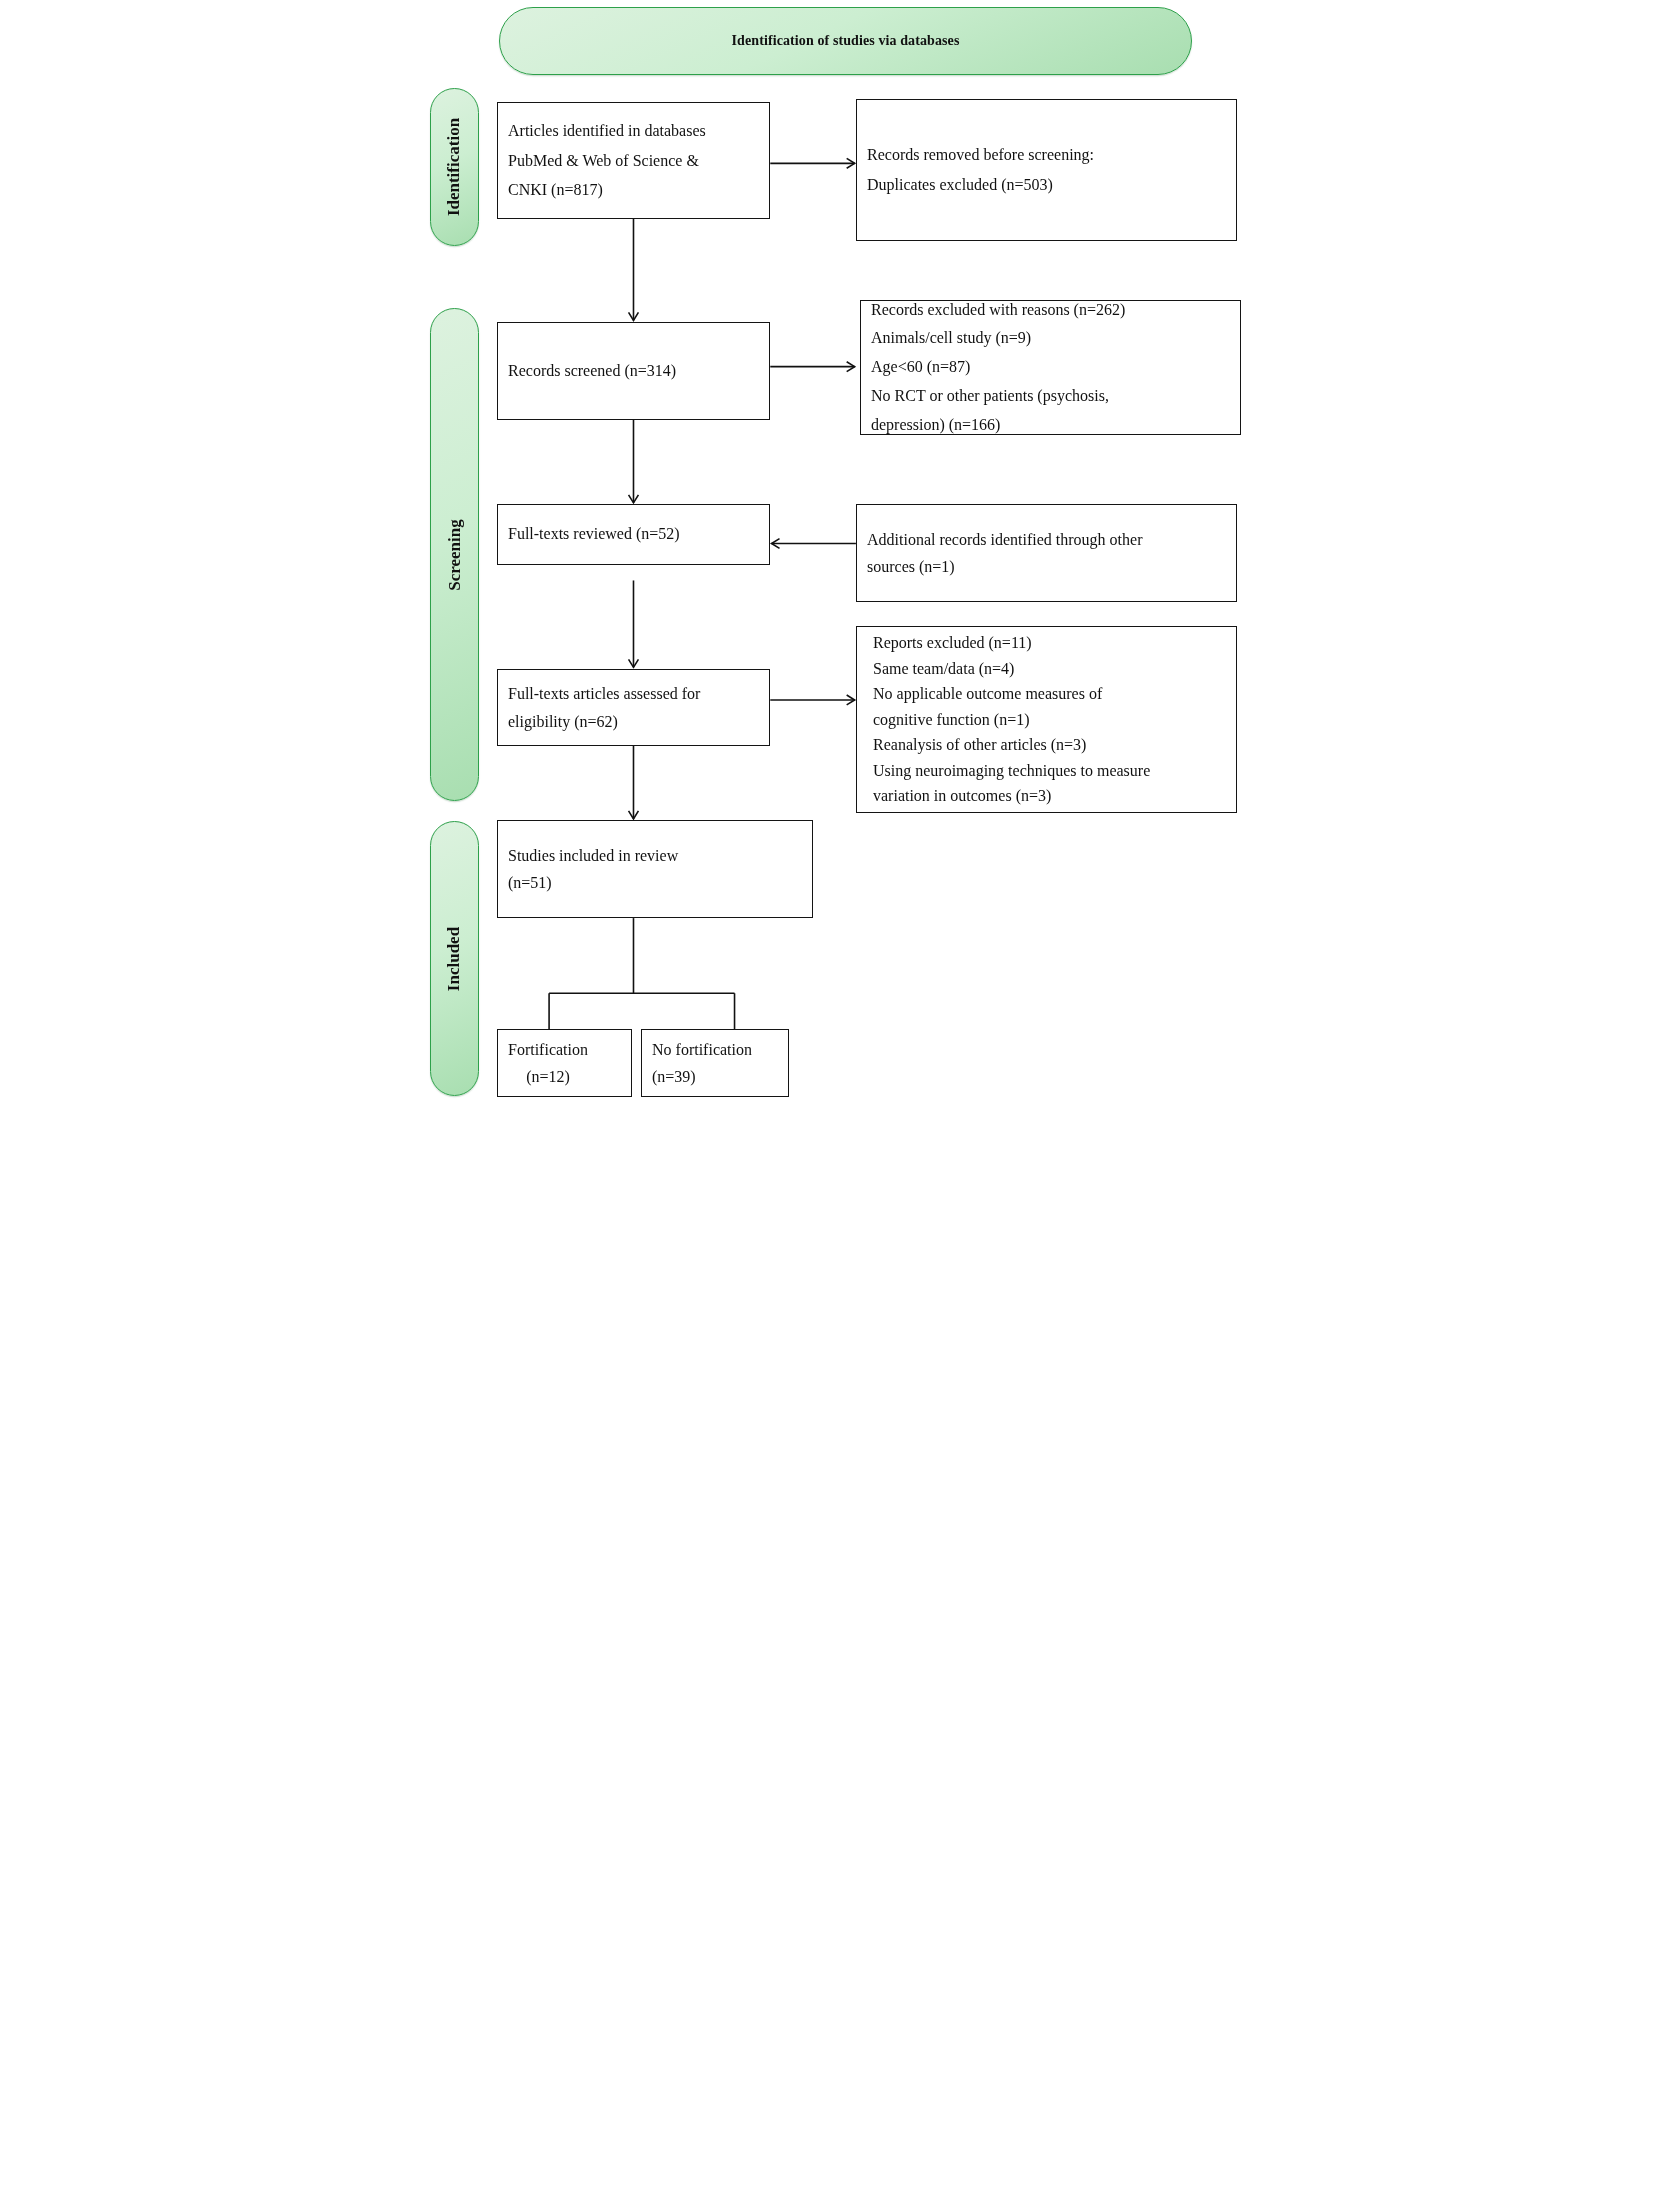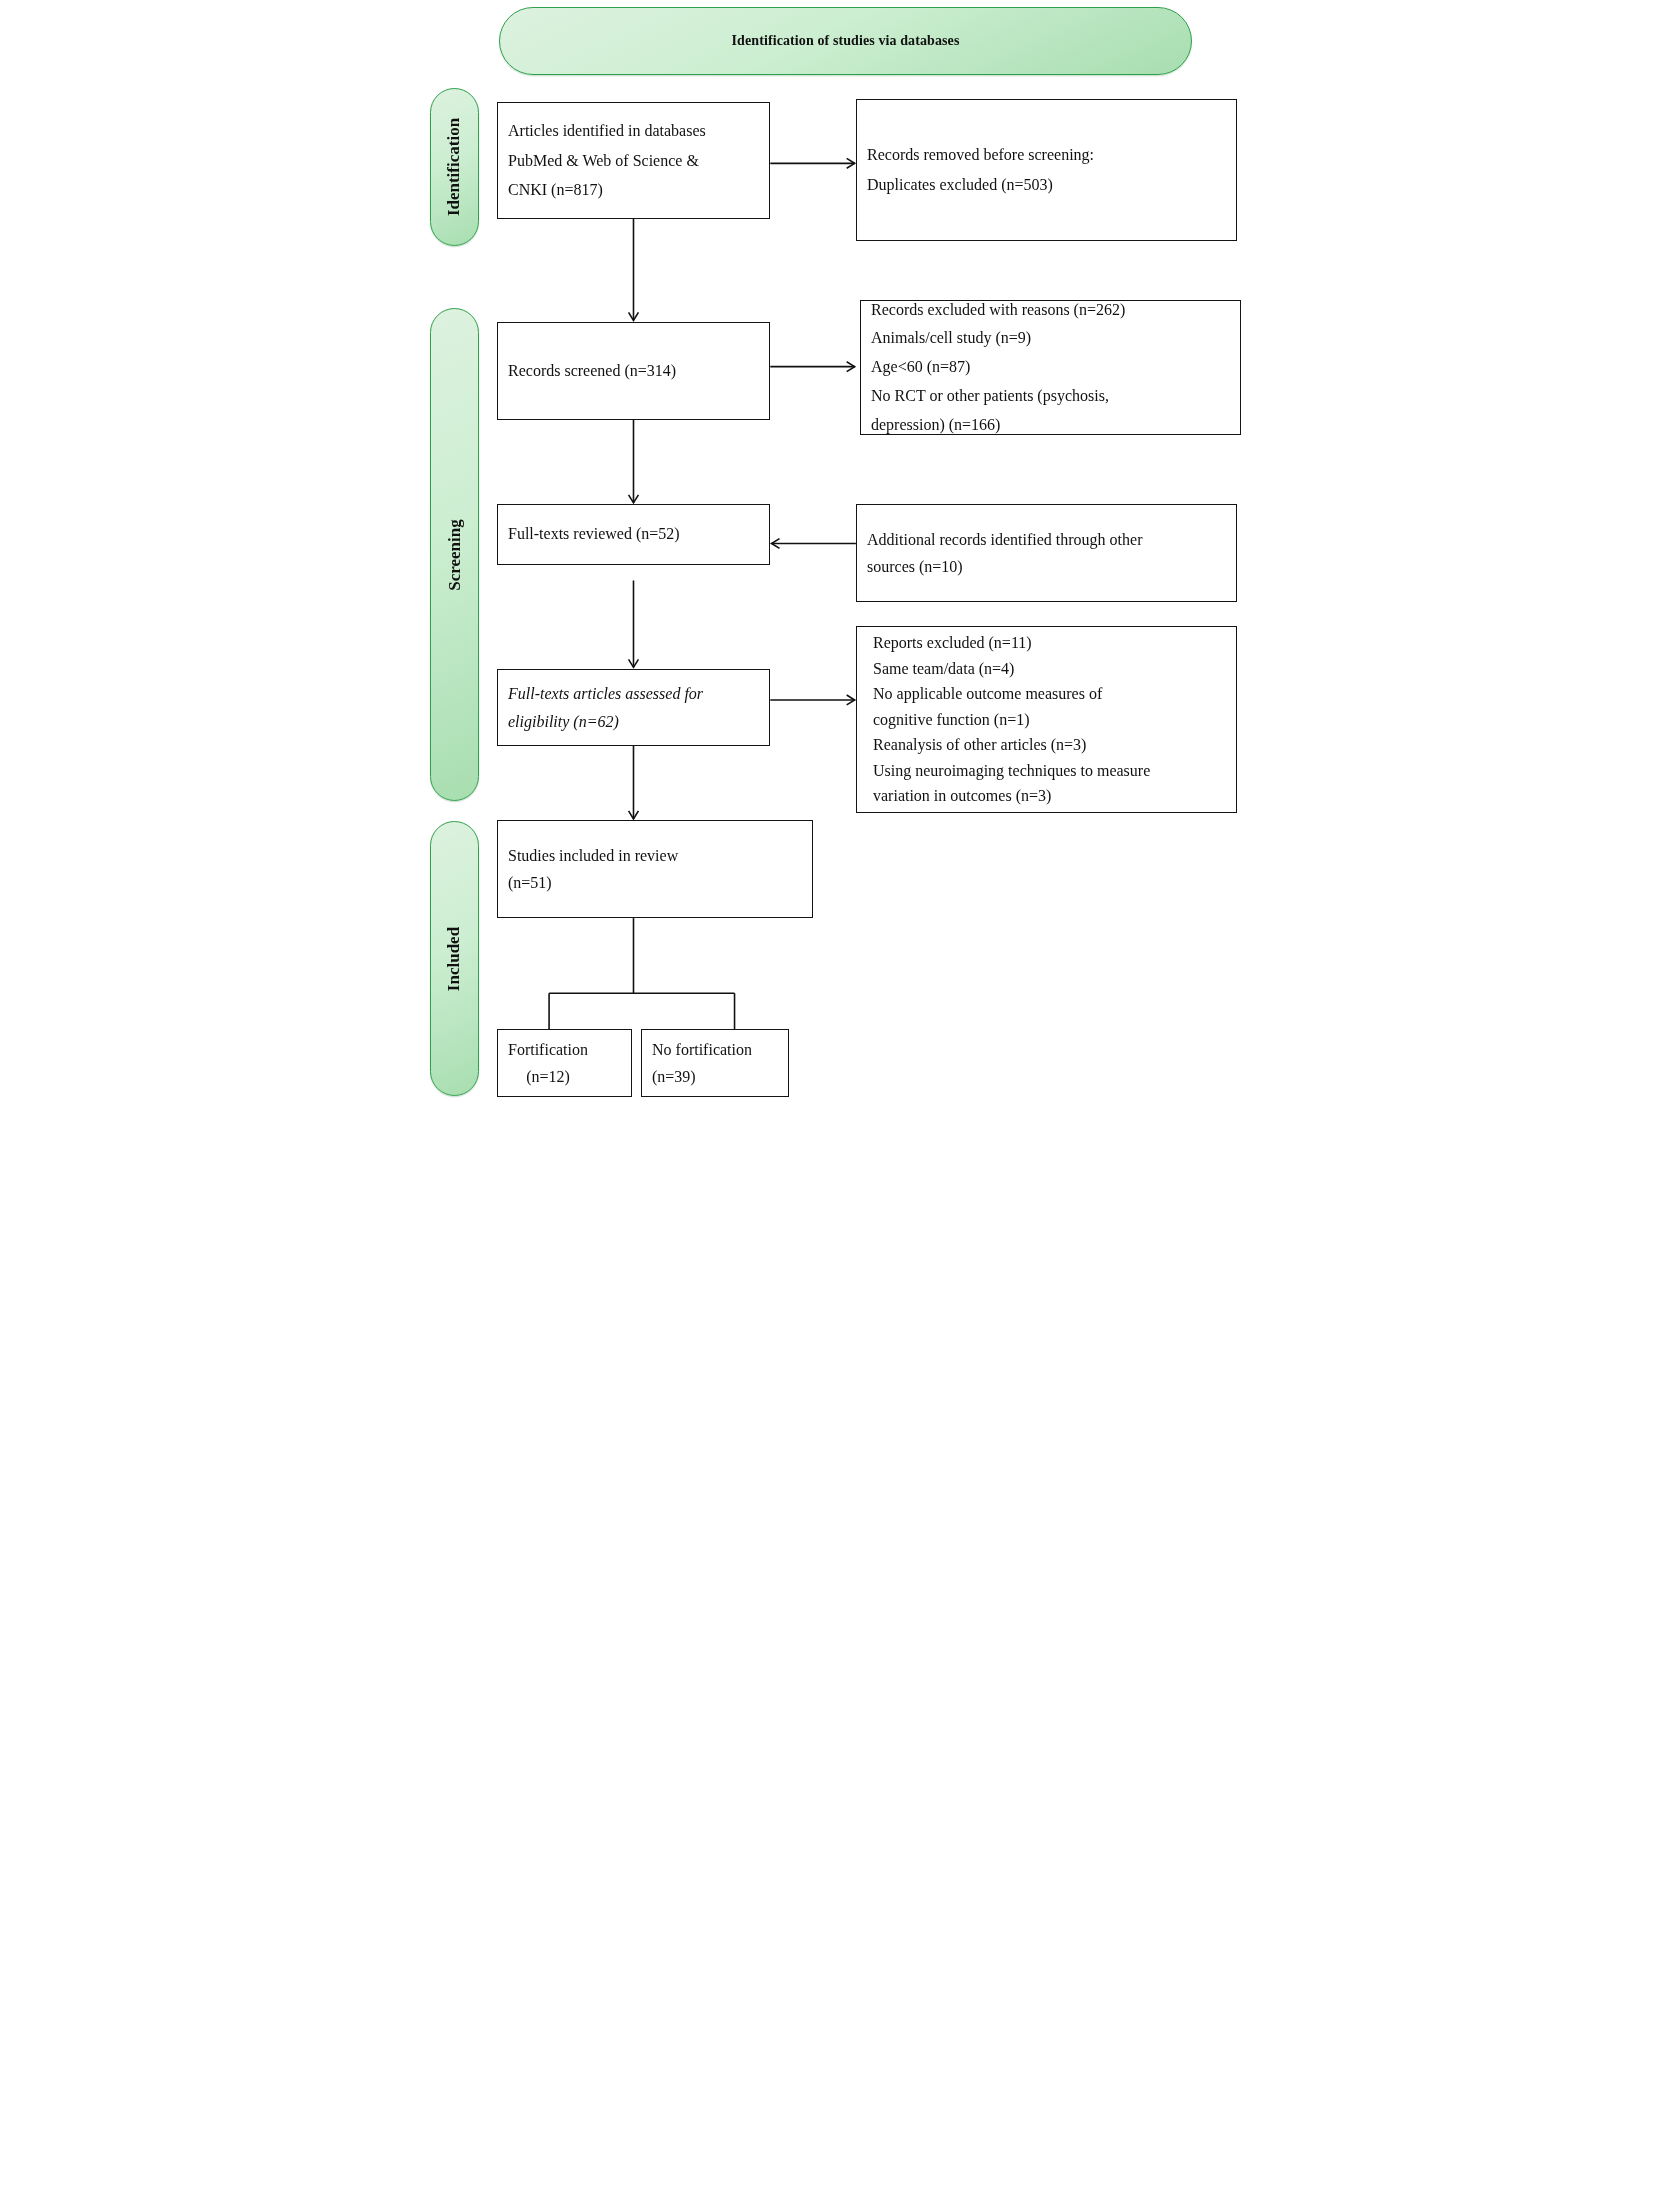--- a/index.html
+++ b/index.html
@@ -59,21 +59,21 @@
     line-height:1.9;
     white-space:pre-line;
     text-align:left;
   }
   #box-identified{left:81px;top:102px;width:273px;height:117px;line-height:1.85;}
   #box-removed{left:440px;top:99px;width:381px;height:142px;}
   #box-screened{left:81px;top:322px;width:273px;height:98px;}
   #box-excluded{left:444px;top:300px;width:381px;height:135px;line-height:1.8;}
   #box-reviewed{left:81px;top:504px;width:273px;height:61px;}
   #box-additional{left:440px;top:504px;width:381px;height:98px;line-height:1.7;}
-  #box-assessed{left:81px;top:669px;width:273px;height:77px;line-height:1.7;font-style:italic;}
+  #box-assessed{left:81px;top:669px;width:273px;height:77px;line-height:1.7;}
   #box-reports{left:440px;top:626px;width:381px;height:187px;line-height:1.6;padding-left:16px;}
   #box-included-review{left:81px;top:820px;width:316px;height:98px;line-height:1.7;}
   #box-fortification{left:81px;top:1029px;width:135px;height:68px;line-height:1.7;text-align:center;}
   #box-nofortification{left:225px;top:1029px;width:148px;height:68px;line-height:1.7;}
 </style>
 </head>
 <body>
 
 <div class="canvas">
 
@@ -140,21 +140,21 @@
 Animals/cell study  (n=9)
 Age&lt;60  (n=87)
 No RCT or other patients (psychosis,
 depression)  (n=166)</div>
   </div>
   <div class="box" id="box-reviewed">
     <div>Full-texts reviewed   (n=52)</div>
   </div>
   <div class="box" id="box-additional">
     <div>Additional records identified through other
-sources   (n=10)</div>
+sources   (n=1)</div>
   </div>
   <div class="box" id="box-assessed">
     <div>Full-texts  articles assessed for
 eligibility   (n=62)</div>
   </div>
   <div class="box" id="box-reports">
     <div>Reports excluded   (n=11)
 Same team/data  (n=4)
 No applicable outcome measures of
 cognitive function  (n=1)

